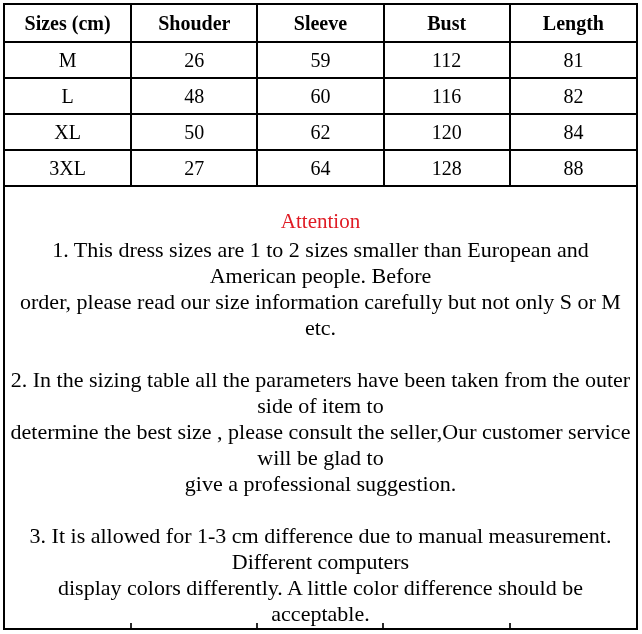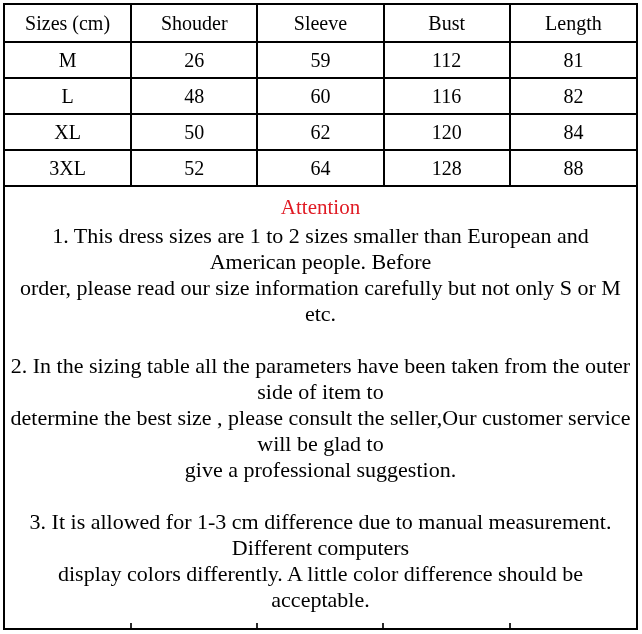--- a/index.html
+++ b/index.html
@@ -31,25 +31,25 @@
     border: 2px solid #000000;
     text-align: center;
     vertical-align: middle;
     padding: 0;
     font-size: 20px;
     background: #ffffff;
   }
   
   .size-table tr > *:first-child { border-left: none; }
   .size-table tr > *:last-child  { border-right: none; }
-  .size-table thead th { border-top: none; height: 36px; font-weight: normal; text-align: center; }
+  .size-table thead th { border-top: none; height: 36px; font-weight: bold; text-align: center; }
   .size-table tbody td { height: 34px; font-weight: normal; }
   .attention {
     text-align: center;
-    padding-top: 8px;
+    padding-top: 22px;
   }
   .attention-title {
     font-size: 21px;
     line-height: 25px;
     color: #e01b24;
     margin: 0 0 3px 0;
   }
   .note {
     font-size: 22px;
     line-height: 26px;
@@ -103,21 +103,21 @@
         </tr>
         <tr>
           <td>XL</td>
           <td>50</td>
           <td>62</td>
           <td>120</td>
           <td>84</td>
         </tr>
         <tr>
           <td>3XL</td>
-          <td>52</td>
+          <td>27</td>
           <td>64</td>
           <td>128</td>
           <td>88</td>
         </tr>
       </tbody>
     </table>
 
     <div class="attention">
       <div class="attention-title">Attention</div>
       <p class="note">1. This dress sizes are 1 to 2 sizes smaller than European and American people. Before

